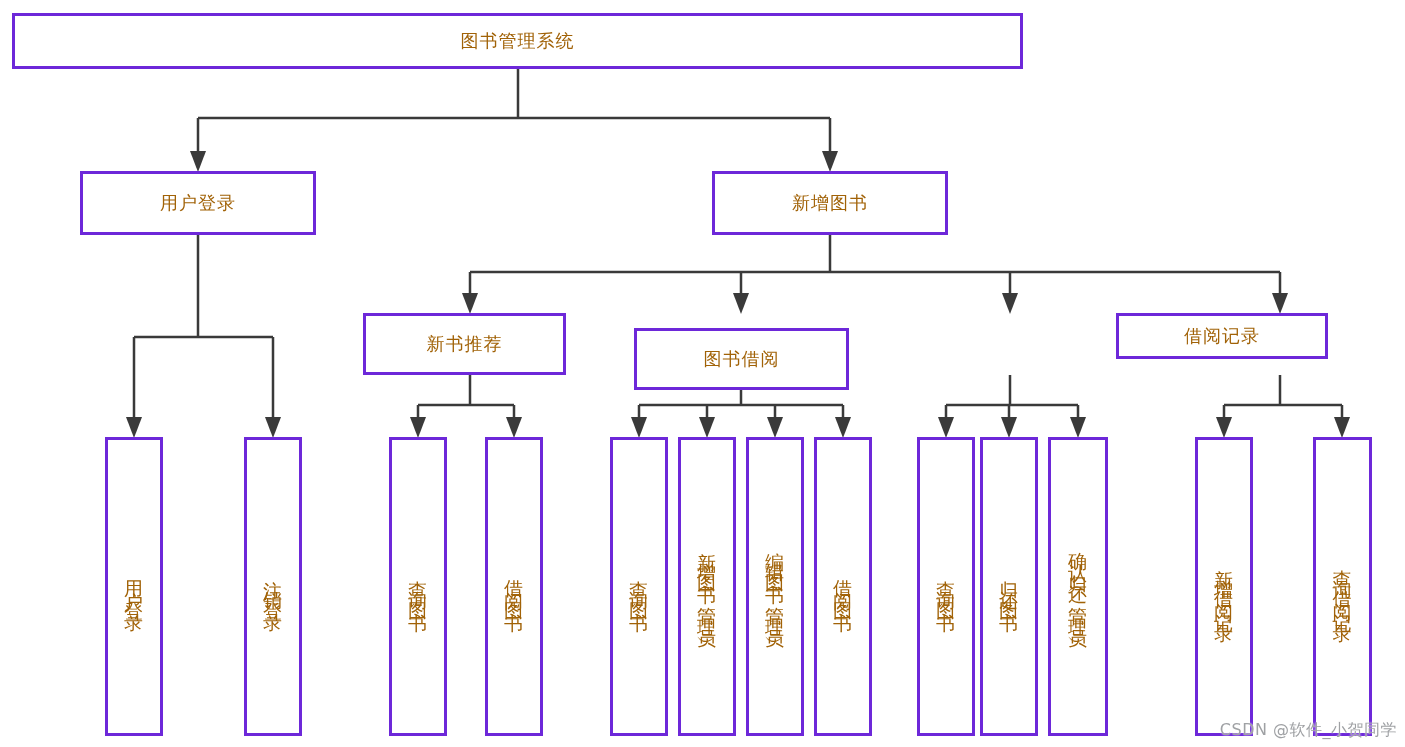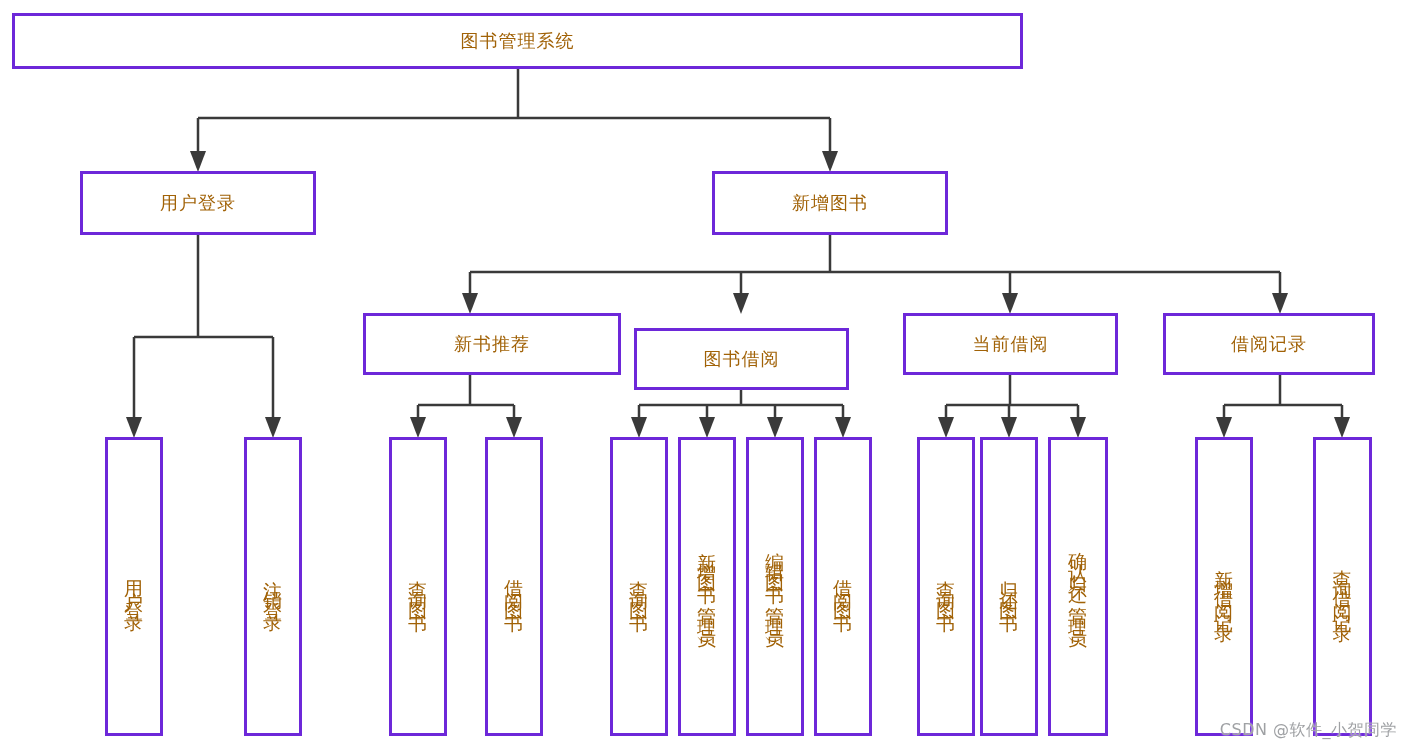--- a/index.html
+++ b/index.html
@@ -72,30 +72,27 @@
     <span>图书管理系统</span>
   </div>
 
   <div class="node head" style="left:80px;top:171px;width:236px;height:64px">
     <span>用户登录</span>
   </div>
   <div class="node head" style="left:712px;top:171px;width:236px;height:64px">
     <span>新增图书</span>
   </div>
 
-  <div class="node head" style="left:363px;top:313px;width:258px;height:62px">
+  <div class="node head" style="left:363px;top:313px;width:203px;height:62px">
     <span>新书推荐</span>
   </div>
   <div class="node head" style="left:634px;top:328px;width:215px;height:62px">
     <span>图书借阅</span>
   </div>
-  <div class="node head" style="left:903px;top:313px;width:215px;height:62px">
-    <span>当前借阅</span>
-  </div>
-  <div class="node head" style="left:1163px;top:313px;width:212px;height:62px">
+  <div class="node head" style="left:1116px;top:313px;width:212px;height:46px">
     <span>借阅记录</span>
   </div>
 
   <div class="node leaf" style="left:105px;top:437px;width:58px;height:299px">
     <span class="vtext">用户登录</span>
   </div>
   <div class="node leaf" style="left:244px;top:437px;width:58px;height:299px">
     <span class="vtext">注销登录</span>
   </div>
 

